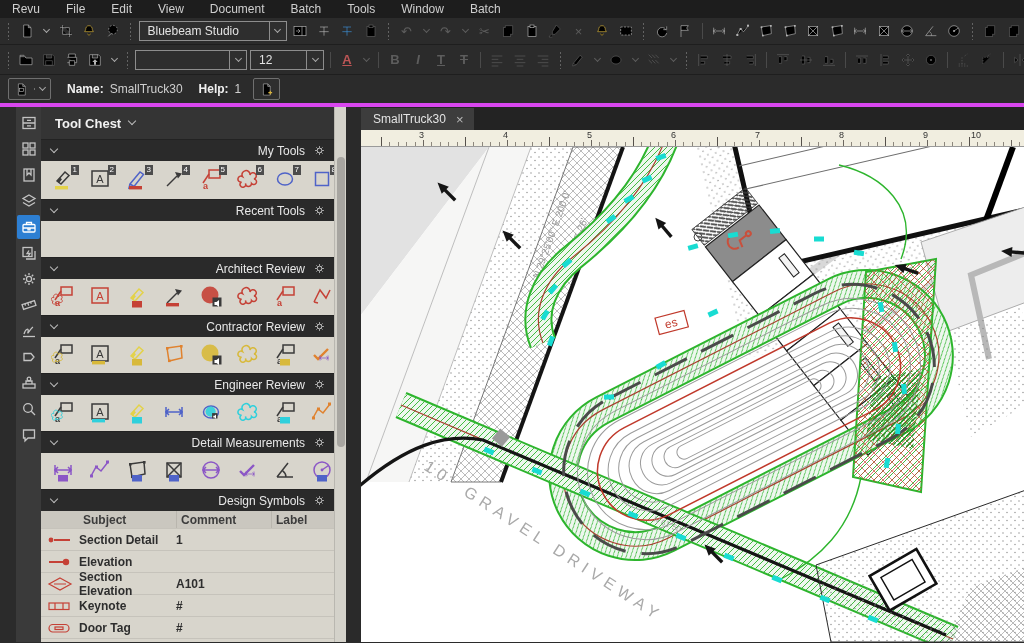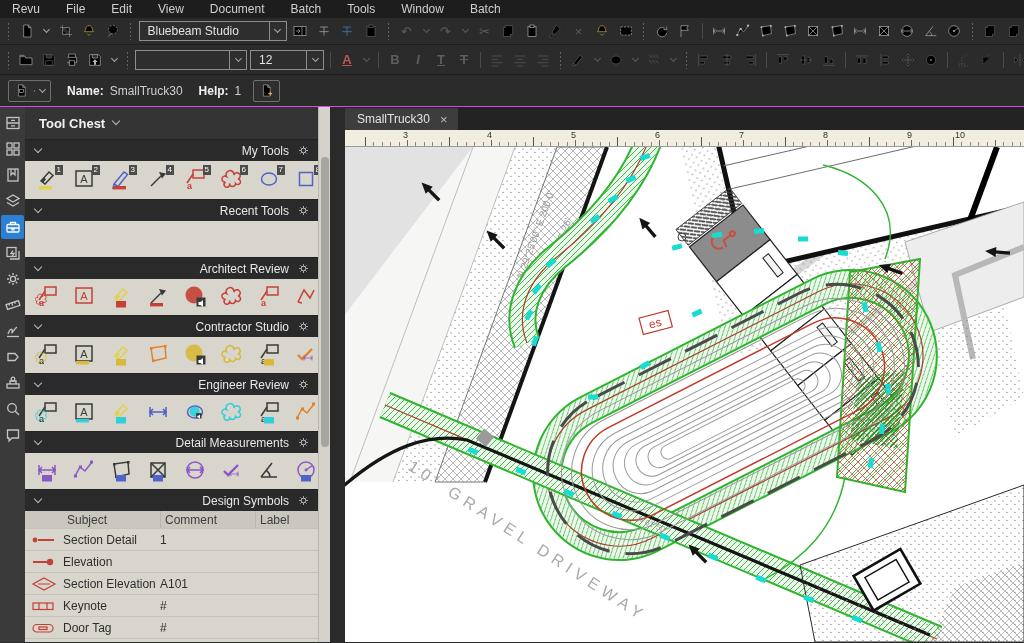--- a/index.html
+++ b/index.html
@@ -31,30 +31,30 @@
   .chev.dimc { border-color:#5d5d5d; }
   .combo { height:20px; border:1px solid #8d8d8d; background:#2e2e2e; display:flex;
            align-items:center; font-size:12px; color:#e2e2e2; flex:0 0 auto; }
   .combo .cval { padding:0 8px; flex:1; white-space:nowrap; }
   .combo .cbtn { width:17px; height:100%; border-left:1px solid #8d8d8d; display:flex;
                  align-items:center; justify-content:center; }
   .glyph { font-size:13px; line-height:1; }
   .fmt-letter { font-size:13px; font-weight:bold; }
 
   
-  .docbar { height:32px; background:#2b2b2b; border-bottom:1px solid #d946ef;
+  .docbar { height:32px; background:#2b2b2b; border-bottom:4px solid #d946ef;
             display:flex; align-items:center; padding-left:8px; gap:6px; font-size:12px; }
   .docbtn { height:22px; border:1px solid #6f6f6f; border-radius:2px; display:flex; align-items:center; background:#2e2e2e; }
   .docbtn .p { padding:0 5px; display:flex; align-items:center; }
   .docbtn .p + .p { border-left:1px solid #6f6f6f; }
   .docbar b { color:#f0f0f0; margin-left:10px; }
   .docbar .val { color:#cfcfcf; }
 
   
-  .bodyrow { display:flex; height:535px; }
+  .bodyrow { display:flex; height:535px;padding-left:16px; }
 
   
   .strip { width:25px; background:#3a3a3a; display:flex; flex-direction:column; align-items:center;
            padding-top:4px; gap:2px; flex:0 0 auto; }
   .sitem { width:23px; height:24px; display:flex; align-items:center; justify-content:center; border-radius:2px; }
   .sitem svg { width:16px; height:16px; stroke:#c4c4c4; fill:none; stroke-width:1.3; }
   .sitem.active { background:#2d7fd3; }
   .sitem.active svg { stroke:#fff; }
 
   
@@ -72,21 +72,21 @@
   .tico { position:relative; width:24px; height:26px; }
   .tico svg { width:24px; height:24px; fill:none; stroke-width:1.5; }
   .badge { position:absolute; top:-2px; right:-4px; background:#4c4c4c; color:#fff;
            font-size:8px; font-style:normal; padding:0 2px; line-height:10px; }
   .c-red { color:#c54136; } .c-yel { color:#d8b93a; } .c-cyn { color:#2fd0dc; }
   .c-pur { color:#8b57c6; } .c-blu { color:#4f63c8; } .c-blk { color:#3a3a3a; }
   .c-org { color:#e0822e; } .c-ylw { color:#e3d24a; }
 
   
   .dstable { background:#d8d5cc; flex:1; font-size:12px; color:#2e2e2e; }
-  .dsrow { display:flex; align-items:center; height:22px; border-bottom:1px solid #c6c3bb; }
+  .dsrow { display:flex; align-items:center; height:22px; border-bottom:1px solid #c6c3bb;font-weight:bold; }
   .dsrow.hdr { height:18px; background:#cac7bf; color:#3c3c3c; }
   .dsc0 { width:38px; display:flex; justify-content:center; }
   .dsc0 svg { width:26px; height:14px; }
   .dsc1 { width:97px; } .dsc2 { width:95px; } .dsc3 { flex:1; }
   .dsrow.hdr .dsc1, .dsrow.hdr .dsc2, .dsrow.hdr .dsc3 { border-left:1px solid #b9b6ae; padding-left:4px; height:100%; display:flex; align-items:center;}
   .dsrow.hdr .dsc1 { border-left:none; }
 
   
   .pscroll { width:12px; background:#d4d2ca; position:relative; flex:0 0 auto; border-left:1px solid #b9b7b0;}
   .pthumb { position:absolute; left:2px; width:8px; top:50px; height:290px; background:#a7a5a0; border-radius:4px; }
@@ -809,21 +809,21 @@
         <span class="tico"><svg viewBox="0 0 24 24">
               <use href="#s-callout" class="c-red"></use>
             </svg></span>
         <span class="tico"><svg viewBox="0 0 24 24">
               <use href="#s-sketch" class="c-red"></use>
             </svg></span>
       </div>
 
       <div class="sechdr">
         <i class="hchev"></i>
-        <span class="lbl">Contractor Studio</span>
+        <span class="lbl">Contractor Review</span>
         <span class="gearbtn">
             <svg viewBox="0 0 24 24">
               <use href="#s-gear"></use>
             </svg>
           </span>
       </div>
       <div class="toolrow h36">
         <span class="tico"><svg viewBox="0 0 24 24">
               <use href="#s-callout" class="c-blk"></use>
               <use href="#s-cloud" class="c-yel" transform="translate(-1,8) scale(0.6)"></use>

